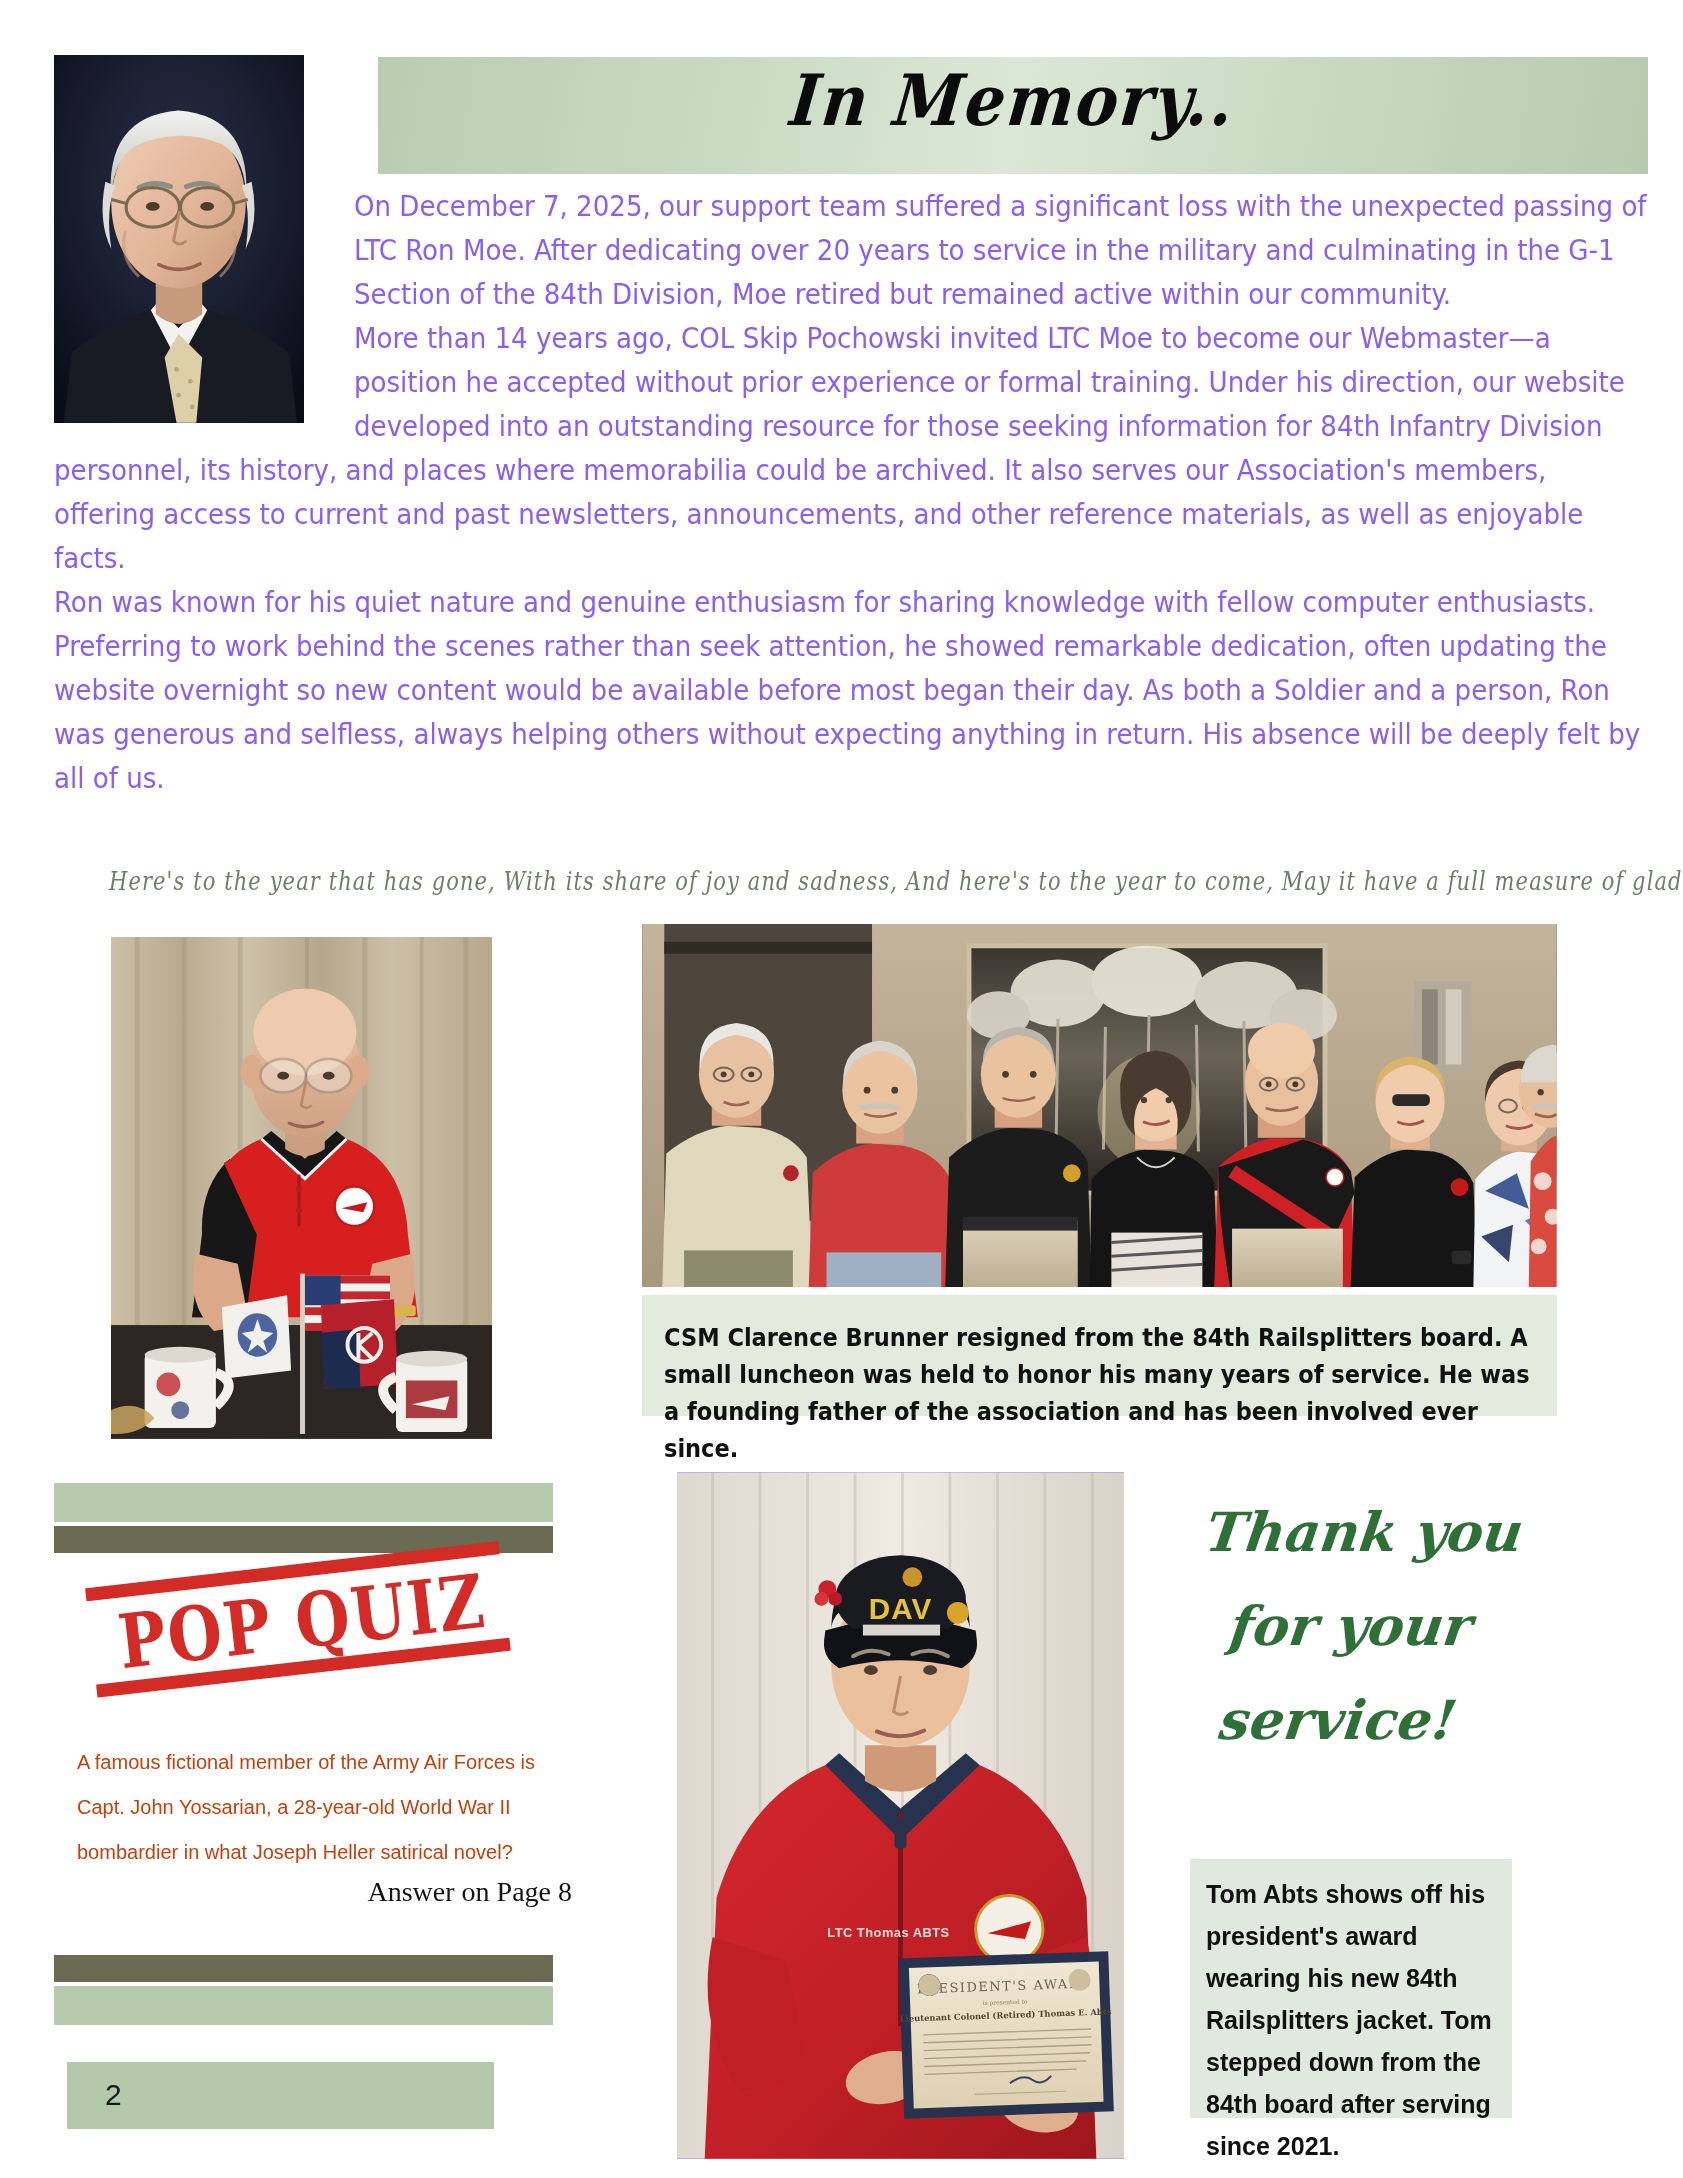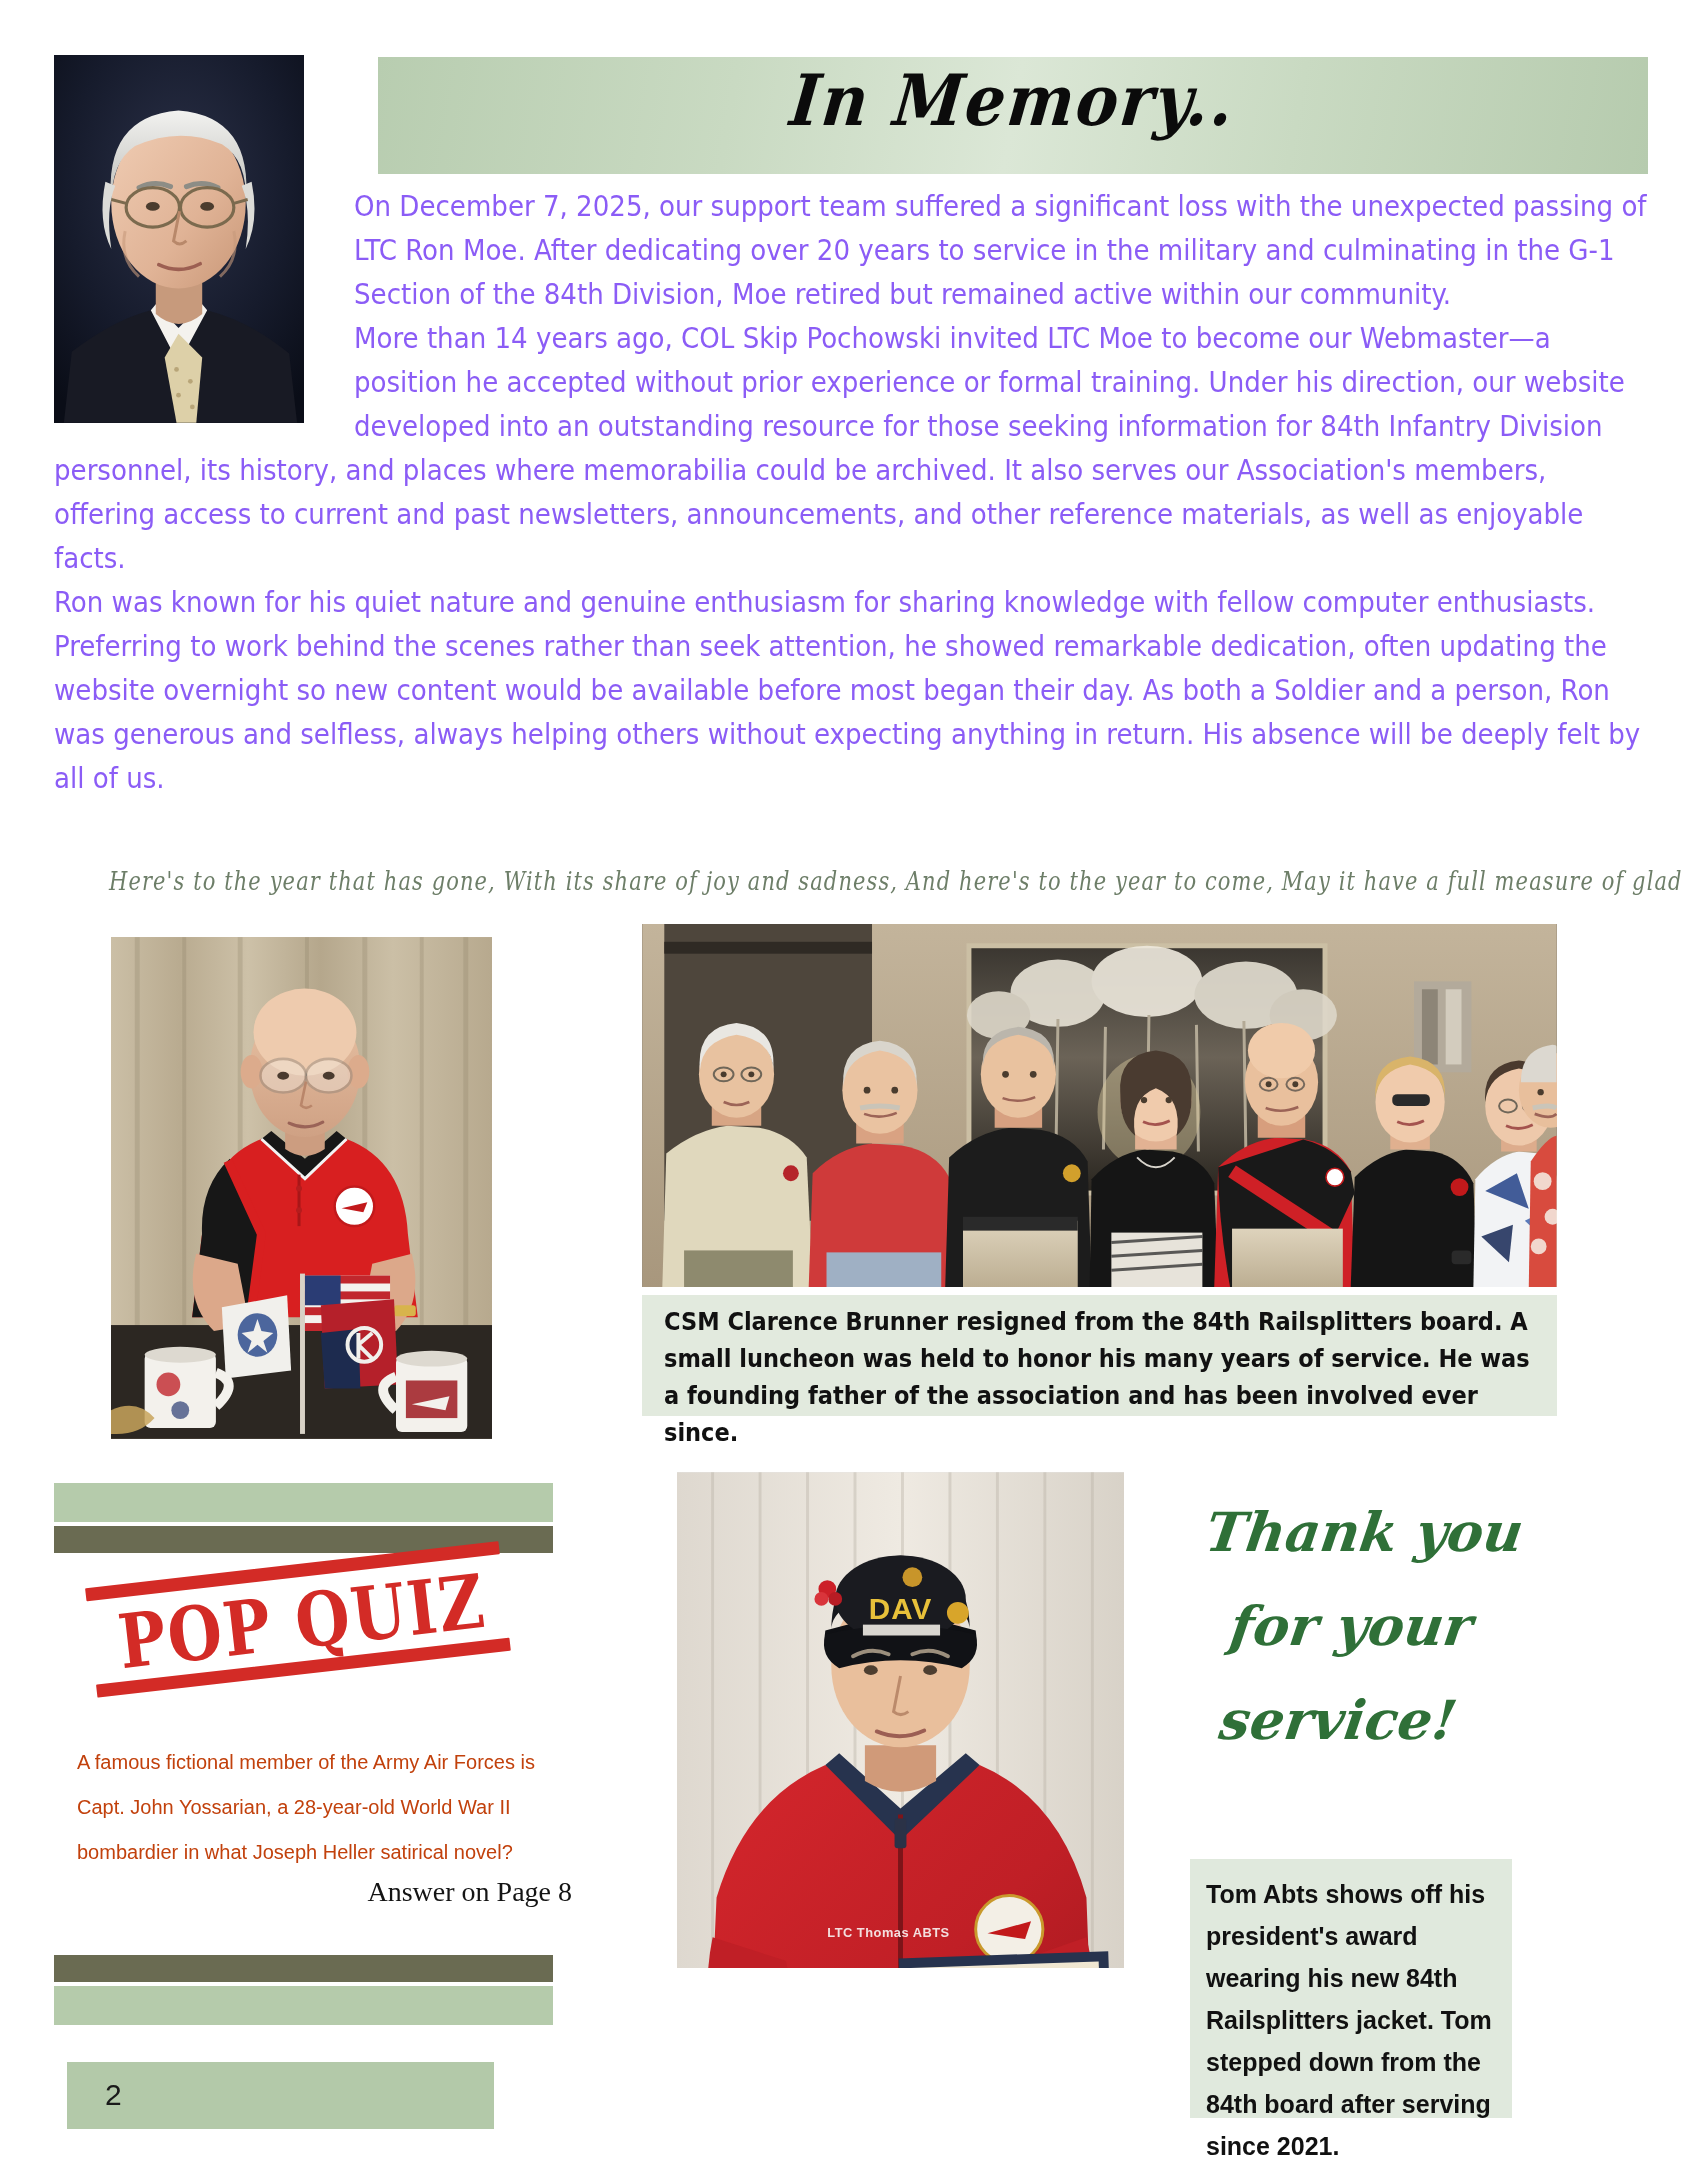--- a/index.html
+++ b/index.html
@@ -99,21 +99,21 @@
     width: 915px; height: 363px;
     overflow: hidden;
     background: #9c8f7c;
   }
   #caption-brunner {
     position: absolute;
     left: 642px; top: 1295px;
     width: 915px; height: 121px;
     background: #e2eade;
     box-sizing: border-box;
-    padding: 8px 22px 0 22px;
+    padding: 24px 22px 0 22px;
     font-family: "Liberation Sans Narrow","DejaVu Sans Condensed","Liberation Sans", sans-serif;
     font-weight: 700;
     font-size: 25px;
     line-height: 37px;
     color: #111;
   }
 
   
   .bar {
     position: absolute;
@@ -178,23 +178,23 @@
     text-align: right;
     font-family: Liberation Serif, serif;
     font-size: 28px;
     color: #141414;
   }
 
   
   #photo-tom-abts-award {
     position: absolute;
     left: 677px; top: 1472px;
-    width: 447px; height: 496px;
+    width: 447px; height: 687px;
     overflow: hidden;
-    background: #e5e5e5;
+    background: #8b5cf6;
   }
 
   
   #thank-you-block {
     position: absolute;
     left: 1188px;
     top: 1485px;
     width: 327px;
     font-family: "DejaVu Serif", serif;
     font-style: italic;

